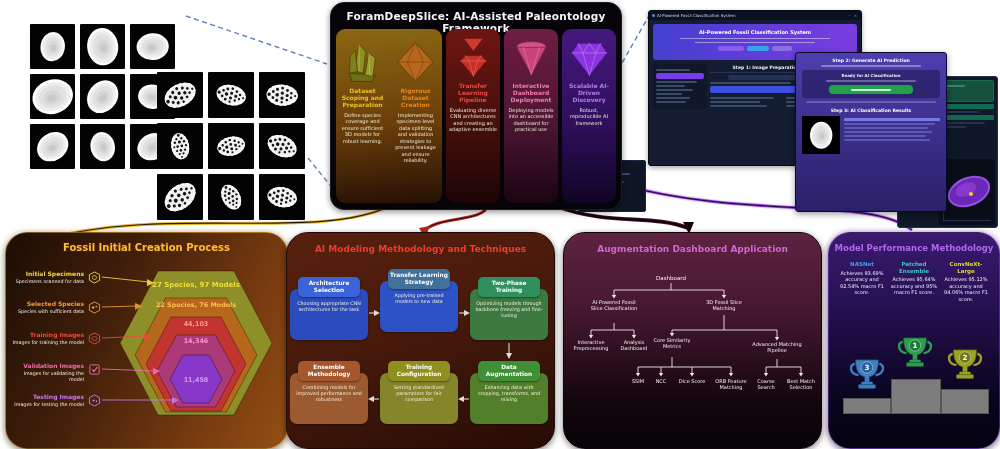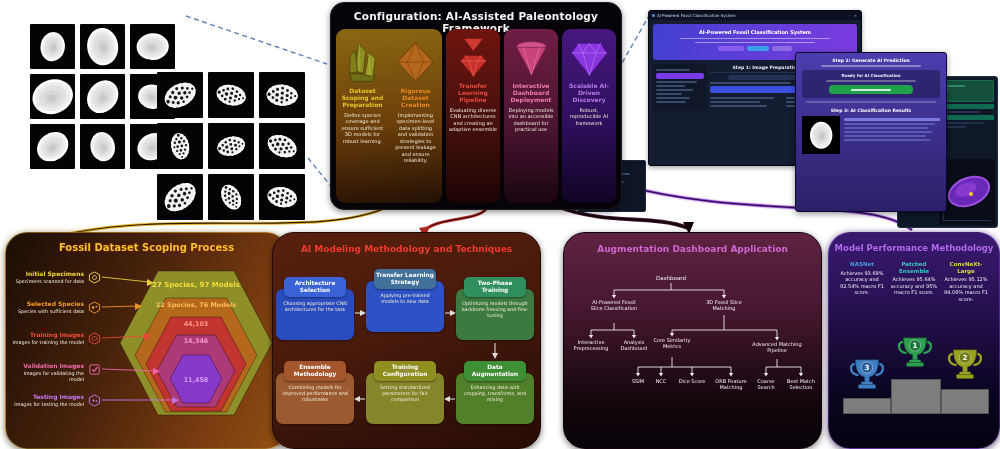--- a/index.html
+++ b/index.html
@@ -99,21 +99,21 @@
   
   .panel{position:absolute;top:232px;height:215px;border-radius:22px;z-index:2;box-shadow:0 2px 6px rgba(0,0,0,.5)}
   .p1{left:5px;width:281px;background:linear-gradient(115deg,#1c0d04 0%,#43200a 38%,#7a3c10 76%,#935013 100%);
       border:1px solid rgba(240,200,60,.35);box-shadow:0 0 7px rgba(230,180,40,.3),0 2px 6px rgba(0,0,0,.5)}
   .p1-title{text-align:center;font-size:10px;font-weight:bold;color:#f2c330;margin-top:9px;text-shadow:0 0 3px #801808}
   .ds-row{position:absolute;left:2px;width:76px;text-align:right}
   .ds-t{font-size:6px;font-weight:bold;line-height:1.15}
   .ds-d{font-size:4.8px;color:#f2ece2;line-height:1.2;margin-top:1px}
   .ds-ico{position:absolute;left:80px;top:0;width:13px;height:13px}
   .c1{color:#f2d838}.c2{color:#f09a2e}.c3{color:#ee4b3a}.c4{color:#f06aae}.c5{color:#c678ee}
-  .p2{left:272px;width:267px;background:linear-gradient(160deg,#58200e 0%,#481a0b 45%,#260b05 100%);border:1px solid #200a04}
+  .p2{left:286px;width:267px;background:linear-gradient(160deg,#58200e 0%,#481a0b 45%,#260b05 100%);border:1px solid #200a04}
   .p2-title{text-align:center;font-size:9px;font-weight:bold;color:#ef3b2d;margin-top:11px}
   .mbox{position:absolute;width:78px}
   .mhead{position:relative;z-index:2;margin:0 auto;width:58px;border-radius:5px;color:#fff;font-weight:bold;
          font-size:5.8px;text-align:center;line-height:1.2;padding:3px 2px;box-shadow:0 1px 2px rgba(0,0,0,.4)}
   .mbody{position:relative;z-index:1;margin-top:-8px;border-radius:7px;color:#f0ead8;font-size:4.8px;
          text-align:center;line-height:1.3;padding:12px 5px 5px;min-height:34px;box-shadow:0 1px 2px rgba(0,0,0,.4)}
   .h-blue{background:#3a63d8}.b-blue{background:#2b4cbe}
   .h-slate{background:#41719b}.b-slate{background:#2d52c6}
   .h-green{background:#2f8f5f}.b-green{background:#3c7a40}
   .h-brown{background:#a5562c}.b-brown{background:#9c5a30}
@@ -288,21 +288,21 @@
   </div>
 
   <div class="abs fragment">
     <div class="frag-btn"></div>
     <div class="bar" style="width:80%"></div>
       <div class="bar" style="width:60%"></div>
       <div class="bar" style="width:70%"></div>
   </div>
 
   <div class="abs framework">
-    <div class="fw-title">Configuration: AI-Assisted Paleontology Framework</div>
+    <div class="fw-title">ForamDeepSlice: AI-Assisted Paleontology Framework</div>
     <div class="fw-cards">
       <div class="pillar pillarA">
         <div class="pcol">
           <svg class="gem" viewBox="0 0 48 52">
             <polygon points="8,40 40,42 36,50 11,50" fill="#6f6f16" stroke="#3f3f08" stroke-width="1"></polygon>
             <polygon points="20,4 28,13 25,40 14,37" fill="#8f8f22" stroke="#4a4a0e" stroke-width="1"></polygon>
             <polygon points="9,18 15,12 18,38 8,40" fill="#7f7f1c" stroke="#4a4a0e" stroke-width="1"></polygon>
             <polygon points="32,15 40,21 37,44 27,42" fill="#9a9a28" stroke="#4a4a0e" stroke-width="1"></polygon>
             <path d="M20,4 L20,37 M32,15 L33,42" stroke="#c8c850" stroke-width=".7" fill="none"></path>
           </svg>
@@ -441,21 +441,21 @@
     <div class="w3-plot">
       <div class="axis" style="left:4px;top:4px;width:1px;height:58px"></div>
       <div class="axis" style="left:4px;bottom:4px;width:48px;height:1px"></div>
       <div class="blob"></div>
       <div class="blob2"></div>
       <div class="dot-y"></div>
     </div>
   </div>
 
   <div class="panel p1">
-    <div class="p1-title">Fossil Dataset Scoping Process</div>
+    <div class="p1-title">Fossil Initial Creation Process</div>
 
     <div class="ds-row" style="top:38px">
       <div class="ds-t c1">Initial Specimens</div>
       <div class="ds-d">Specimens scanned for data</div>
       <svg class="ds-ico" viewBox="0 0 14 14">
         <polygon points="7,1 12.5,4 12.5,10 7,13 1.5,10 1.5,4" fill="none" stroke="#f2d838" stroke-width="1"></polygon>
         <circle cx="7" cy="7" r="2.2" fill="none" stroke="#f2d838" stroke-width=".8"></circle>
       </svg>
     </div>
     <div class="ds-row" style="top:68px">

